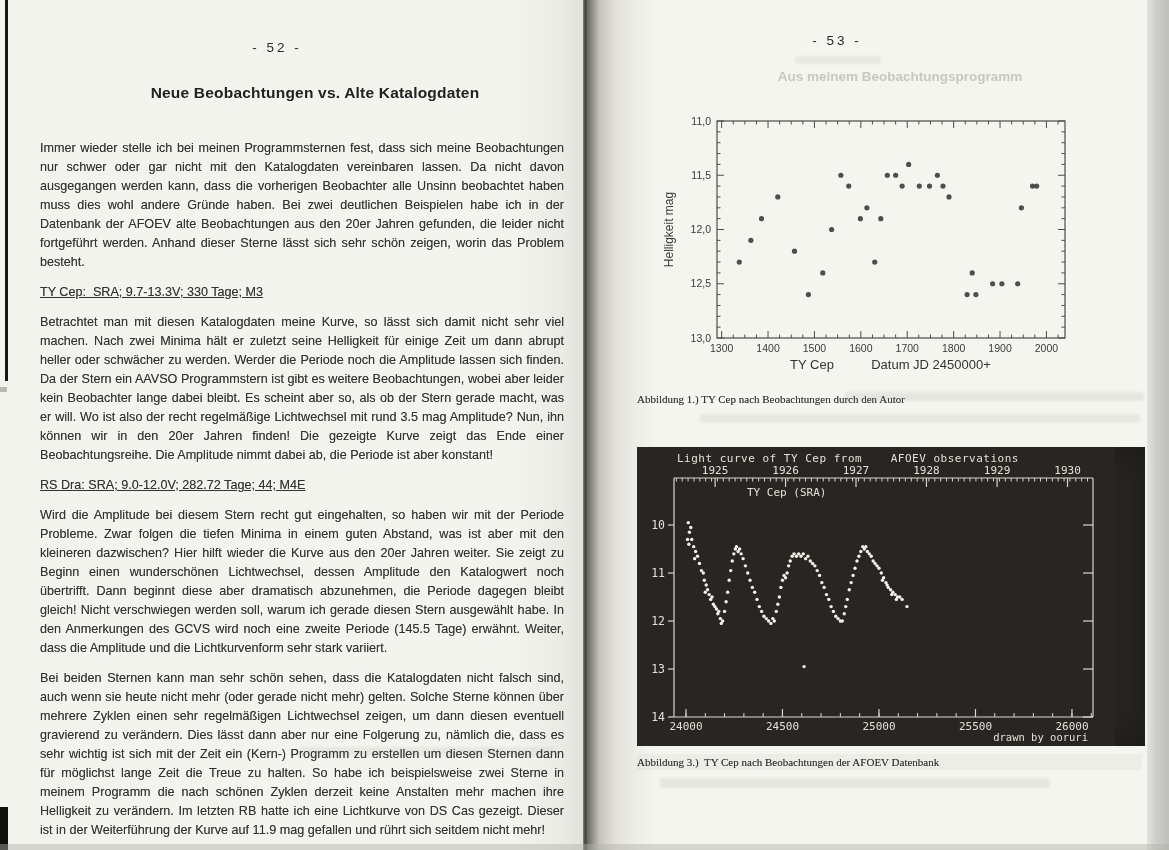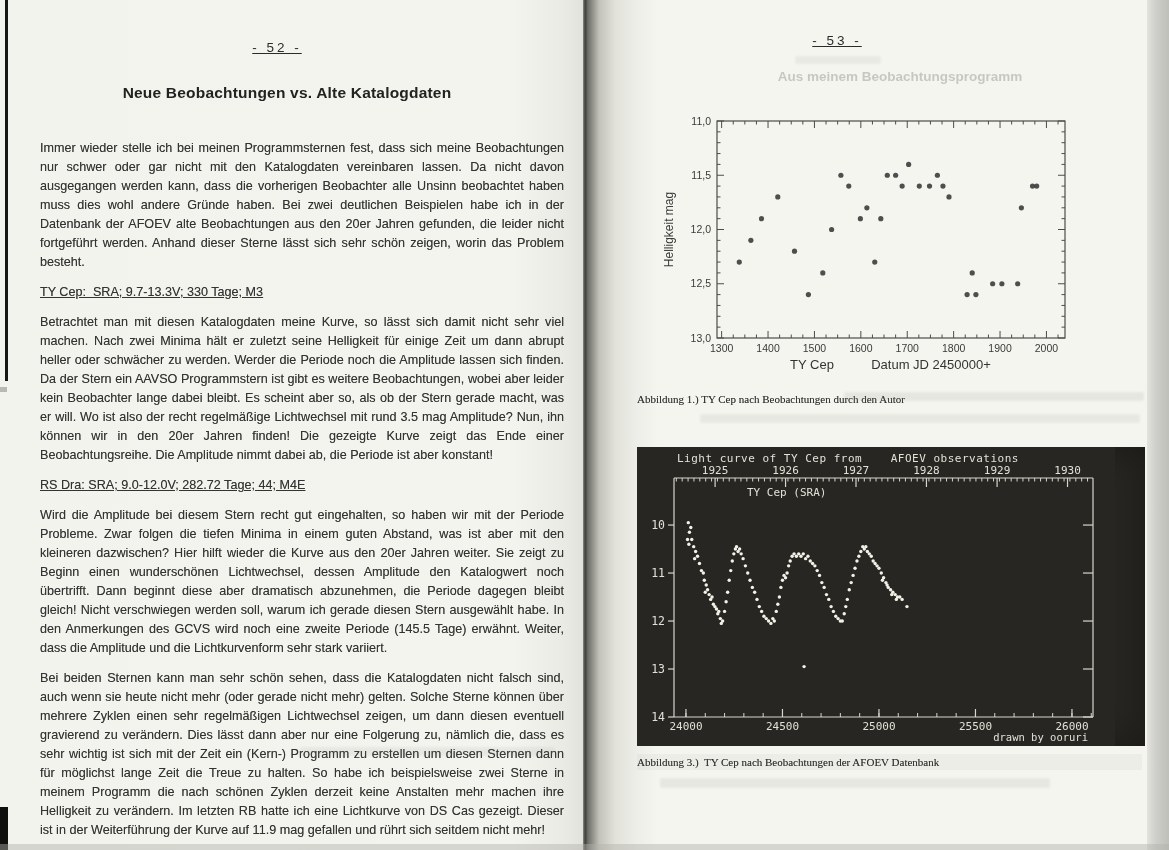--- a/index.html
+++ b/index.html
@@ -16,22 +16,22 @@
     background:linear-gradient(90deg,#eeeee8 0%,#f5f5f0 4%,#f5f5f0 100%);}
   #gutter{left:583px;top:0;width:54px;height:850px;
     background:linear-gradient(90deg,#8b8b85 0%,#3e3e3a 4%,#6e6e68 9%,#c2c2bb 30%,#e2e2db 60%,#eeeee8 100%);}
   #right-edge{left:1147px;top:0;width:22px;height:850px;
     background:linear-gradient(90deg,#e3e3de 0%,#cececa 40%,#bfbfba 100%);}
   #binder-line{left:5px;top:0;width:3px;height:381px;background:#161616;}
   #binder-dash{left:0px;top:387px;width:7px;height:5px;background:#b9b9b3;}
   #corner-mark{left:0px;top:807px;width:8px;height:43px;background:#0f0f0d;}
   #bottom-edge{left:0px;top:844px;width:1169px;height:6px;background:rgba(178,178,170,.45);}
 
-  .pagenum{font-size:13.5px;letter-spacing:3px;color:#2b2b2b;text-align:center;text-decoration:underline;}
-  #article-title{left:25px;top:84px;width:524px;text-align:center;font-size:15.5px;font-weight:bold;
+  .pagenum{font-size:13.5px;letter-spacing:3px;color:#2b2b2b;text-align:center;}
+  #article-title{left:53px;top:84px;width:524px;text-align:center;font-size:15.5px;font-weight:bold;
     letter-spacing:.2px;color:#222;}
   #text-block{left:40px;top:139px;width:524px;}
   #text-block p{margin:0 0 11px 0;font-size:12.6px;line-height:19px;text-align:justify;color:#333;
     text-shadow:0 0 .4px rgba(40,40,40,.5);}
   #text-block p.catalog{text-align:left;white-space:pre-wrap;text-decoration:underline;}
   #signature{margin-top:16px !important;text-align:center;}
 
   .caption{font-size:11px;color:#2f2f2f;white-space:pre-wrap;text-shadow:0 0 .4px rgba(40,40,40,.45);font-family:Liberation Serif, serif;}
   #figure1-caption{left:637px;top:393px;width:500px;}
   #figure2-caption{left:637px;top:754px;width:505px;background:rgba(120,120,115,.06);padding:2px 0;}

